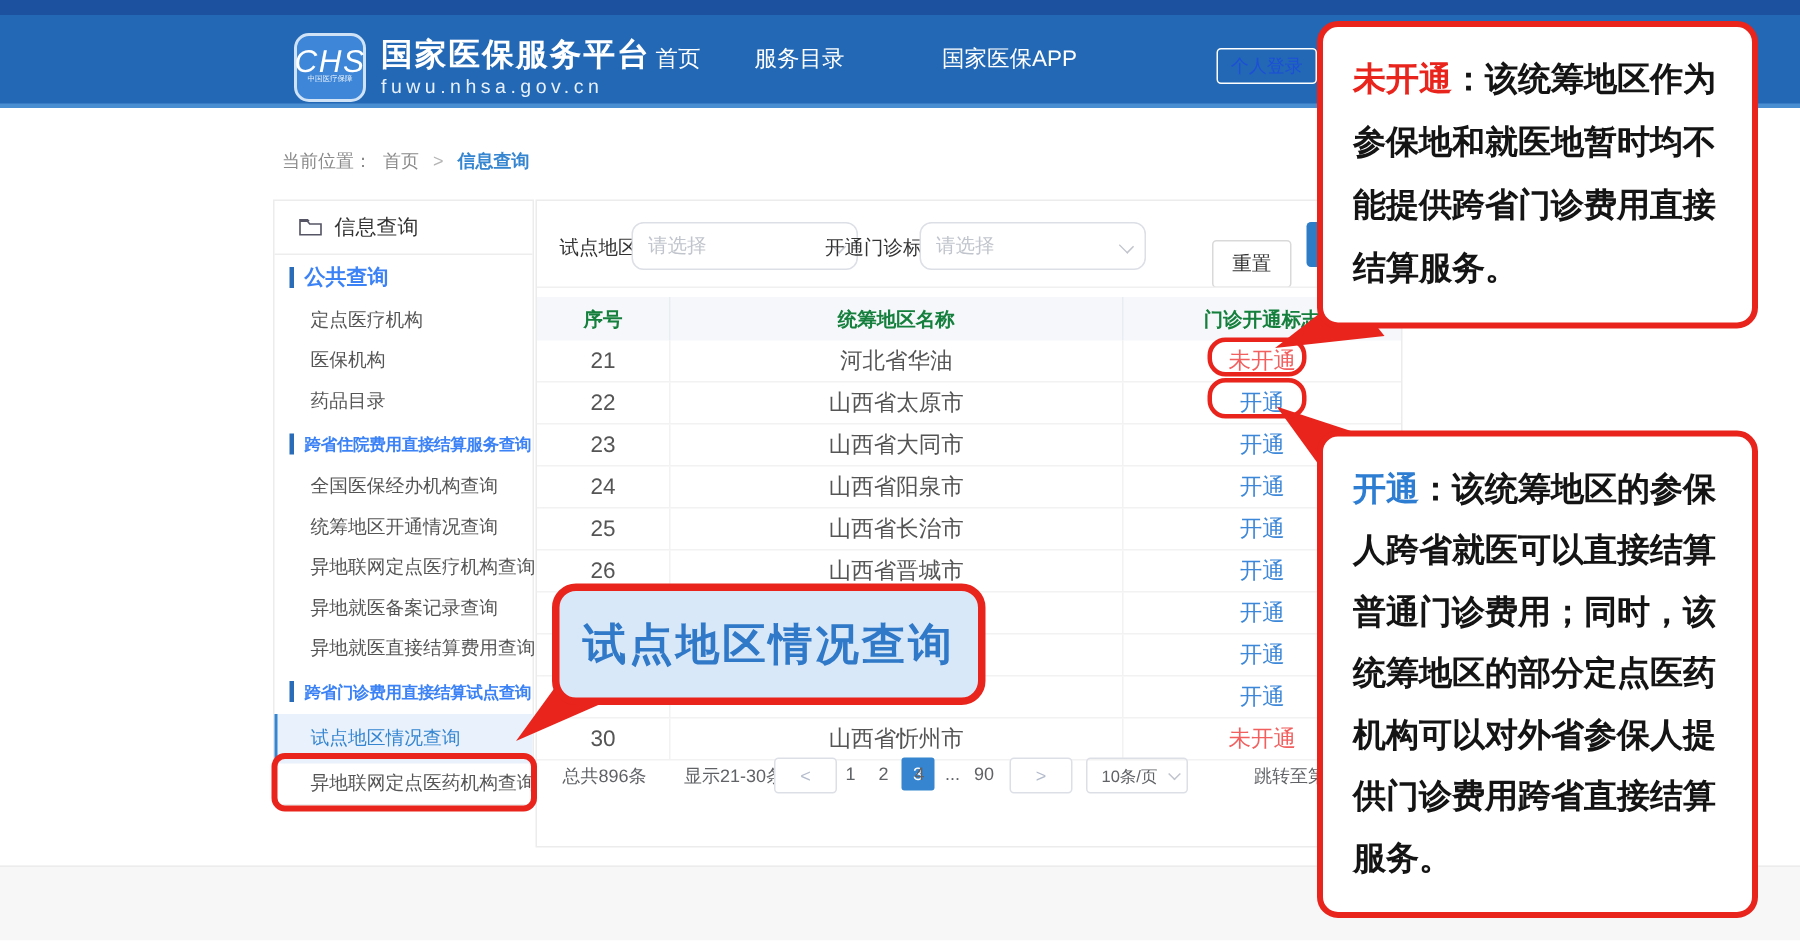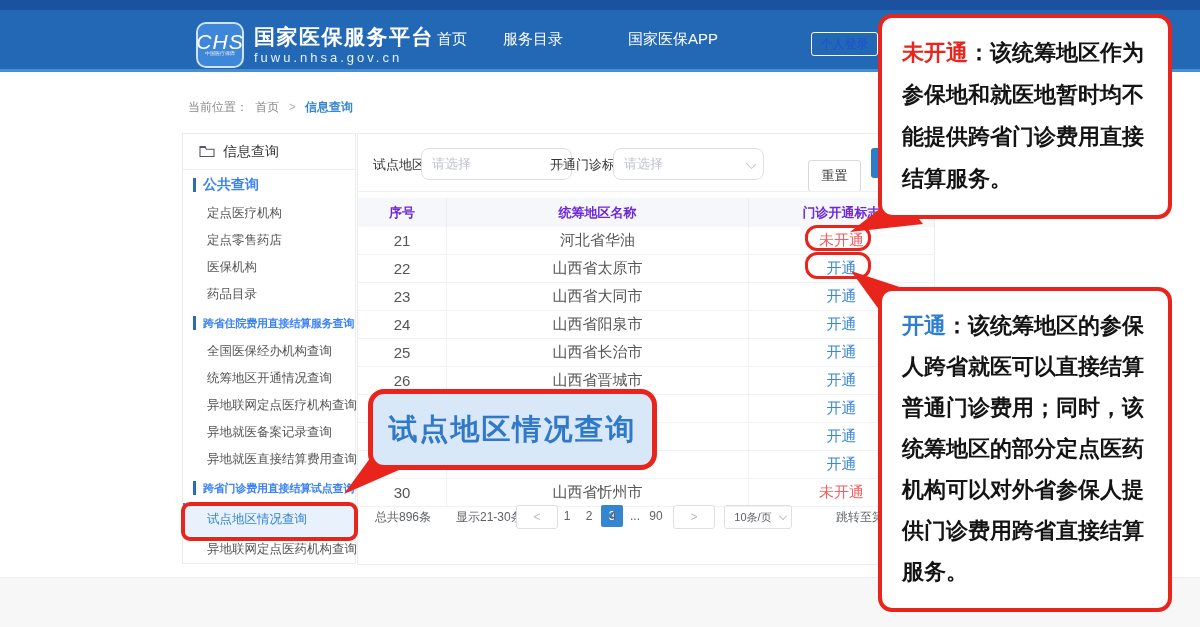--- a/index.html
+++ b/index.html
@@ -47,21 +47,21 @@
   .select{position:absolute;top:14px;height:30px;border:1px solid #dcdfe6;border-radius:8px;background:#fff;display:flex;align-items:center;padding:0 22px 0 10px;font-size:13px;color:#c0c4cc;cursor:pointer;}
   .select .chev{position:absolute;right:8px;top:11px;width:7px;height:7px;border-right:1px solid #c0c4cc;border-bottom:1px solid #c0c4cc;transform:rotate(45deg) scaleY(.8);}
   .sel-1{left:63px;width:117px;} .sel-2{left:255px;width:117px;}
   .fl-1{left:15px;} .fl-2{left:192px;}
   .btn-reset{position:absolute;left:450px;top:26px;width:51px;height:30px;border:1px solid #d9d9d9;border-radius:3px;background:#fff;font-size:13px;color:#333;display:flex;align-items:center;justify-content:center;cursor:pointer;}
   .btn-query{position:absolute;left:513px;top:14px;width:58px;height:30px;border-radius:3px;background:#2f7cc6;}
   .f-divider{position:absolute;left:0;top:57px;width:100%;border-bottom:1px solid #f0f0f0;}
 
   
   .tbl{position:absolute;left:0;top:64px;width:100%;}
-  .thead{display:flex;height:29px;background:#f5f7fa;align-items:flex-start;font-size:13px;font-weight:bold;color:#6d28d9;}
+  .thead{display:flex;height:29px;background:#f5f7fa;align-items:flex-start;font-size:13px;font-weight:bold;color:#15803d;}
   .trow{display:flex;height:27px;align-items:center;font-size:15px;color:#555;border-bottom:1px solid #f2f2f2;}
   .td,.th{display:flex;align-items:center;justify-content:center;height:100%;}
   .c-seq{width:88px;flex:none;border-right:1px solid #f2f2f2;}
   .c-name{flex:1;border-right:1px solid #f2f2f2;}
   .c-flag{width:185px;flex:none;}
   .thead .c-seq,.thead .c-name{border-right:1px solid #e9edf2;}
   .c-flag[data-status="open"]{color:#3d87d8;}
   .c-flag[data-status="closed"]{color:#f25f5f;}
 
   
@@ -133,21 +133,20 @@
           <path d="M1 2.5 h5 l1.5 1.8 h7.5 v7.2 h-14 z M1 2.5 v-1 h5 l1 1" fill="none" stroke="#556" stroke-width="1.1"></path>
         </svg>
       <span>信息查询</span>
     </div>
 
     <div class="side-sec">
       <span class="bar"></span>
       <span class="t-lg">公共查询</span>
     </div>
     <div class="side-item">定点医疗机构</div>
-    <div class="side-item">定点零售药店</div>
     <div class="side-item">医保机构</div>
     <div class="side-item">药品目录</div>
 
     <div class="side-sec">
       <span class="bar"></span>
       <span class="t-sm">跨省住院费用直接结算服务查询</span>
     </div>
     <div class="side-item">全国医保经办机构查询</div>
     <div class="side-item">统筹地区开通情况查询</div>
     <div class="side-item">异地联网定点医疗机构查询</div>

